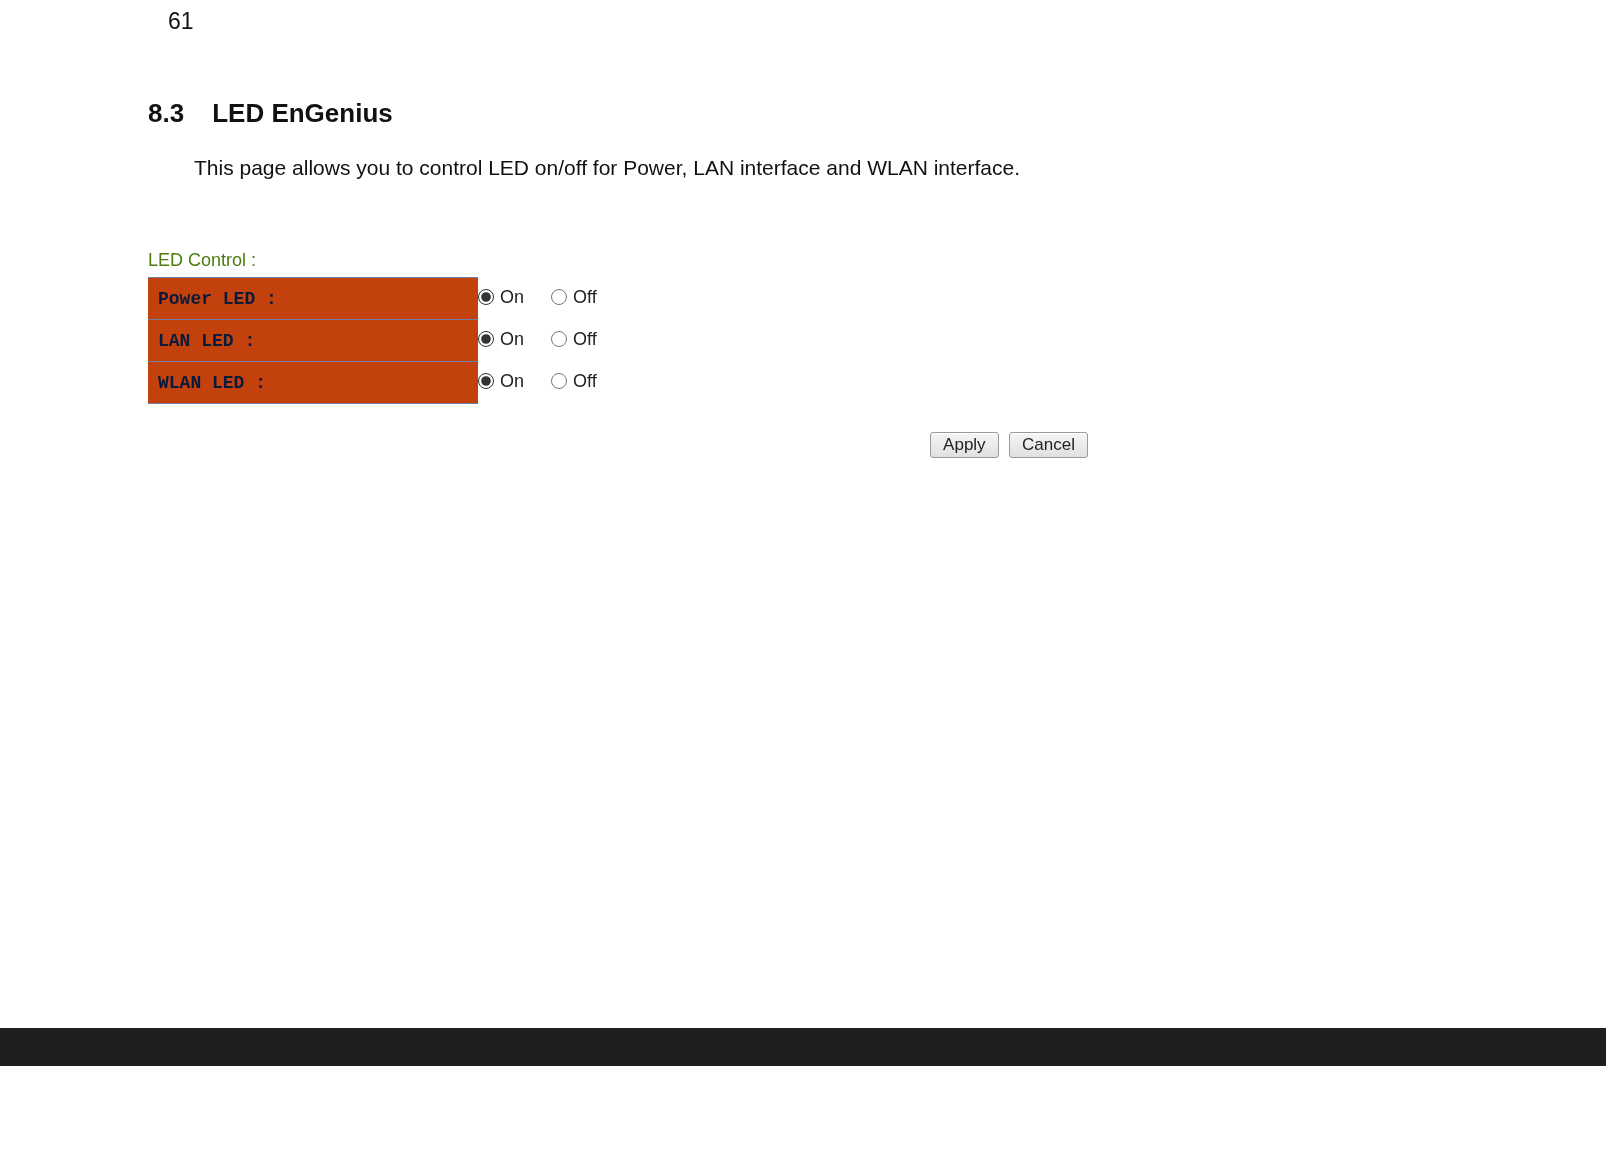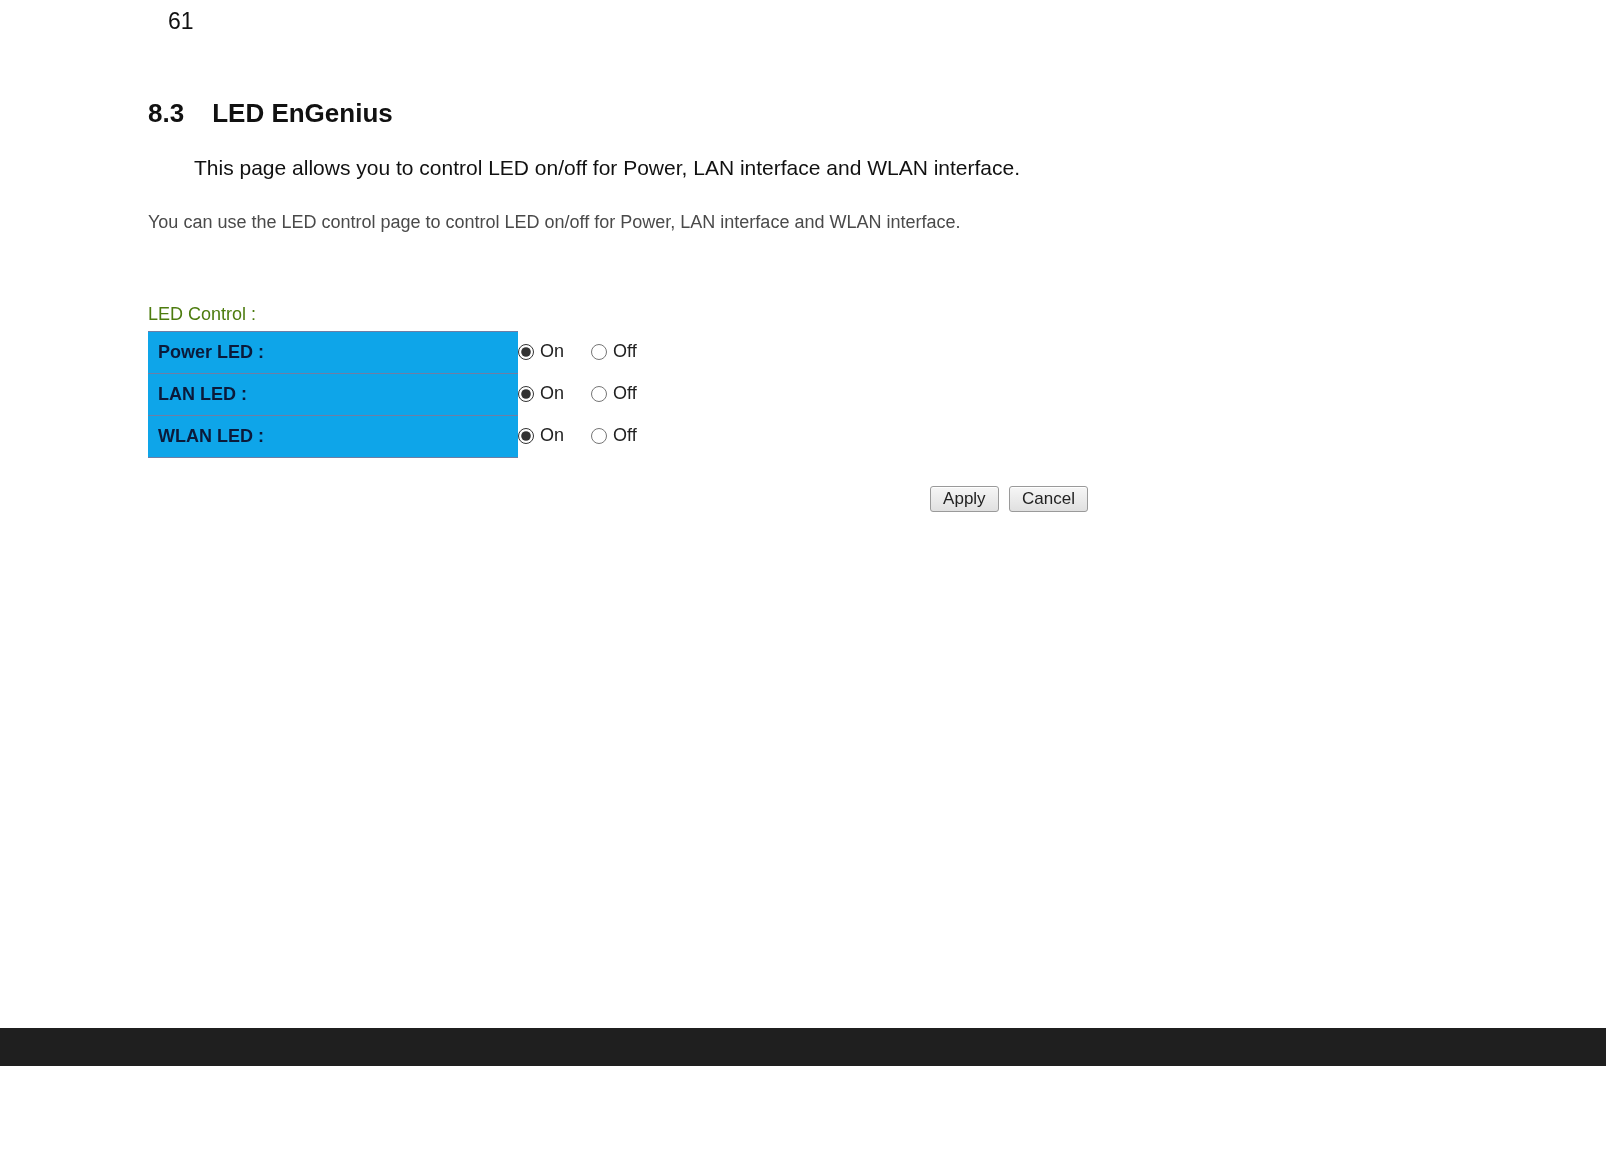--- a/index.html
+++ b/index.html
@@ -11,21 +11,21 @@
   .section-heading { font-size: 26px; font-weight: 700; color: #111; }
   .section-heading .num { display: inline-block; margin-right: 28px; }
   .intro { margin-top: 27px; margin-left: 46px; font-size: 21px; color: #111; }
 
   .config-block { margin-top: 30px; width: 940px; }
   .config-note { font-size: 18px; color: #4a4a4a; line-height: 1.35; }
   .legend { font-size: 18px; font-weight: 400; color: #4d7c0f; margin-top: 70px; margin-bottom: 6px; }
 
   table.led-table { border-collapse: collapse; width: 940px; }
   table.led-table td { height: 42px; vertical-align: middle; font-size: 18px; }
-  td.label { width: 370px; background: #0ea5e9; color: #0b1a3a; font-weight: 700; padding-left: 10px; border-top: 1px solid #6e7ea5; border-bottom: 1px solid #6e7ea5; }
+  td.label { width: 330px; background: #c2410c; color: #0b1a3a; font-weight: 700; padding-left: 10px; border-top: 1px solid #6e7ea5; border-bottom: 1px solid #6e7ea5; font-family: Liberation Mono, monospace; }
   td.opts { padding-left: 0; color: #222; }
   .radio { display: inline-flex; align-items: center; margin-right: 22px; }
   .radio input { margin-right: 6px; width: 16px; height: 16px; accent-color: #333; }
 
   .actions { margin-top: 28px; text-align: right; width: 940px; }
   button.form-btn {
     font-size: 17px; color: #222; padding: 2px 12px; margin-left: 6px;
     background: linear-gradient(#f6f6f6, #e0e0e0);
     border: 1px solid #9a9a9a; border-radius: 3px;
     box-shadow: inset 0 1px 0 #fff;
@@ -42,21 +42,20 @@
 
 <div class="page-number">61</div>
 
 <div class="content">
   <h2 class="section-heading">
     <span class="num">8.3</span><span>LED EnGenius</span>
   </h2>
   <p class="intro">This page allows you to control LED on/off for Power, LAN interface and WLAN interface.</p>
 
   <div class="config-block">
-    <p class="config-note">You can use the LED control page to control LED on/off for Power, LAN interface and WLAN interface.</p>
     <div class="legend">LED Control :</div>
 
     <table class="led-table">
       <tbody>
           <tr>
         <td class="label">Power LED :</td>
         <td class="opts">
           <label class="radio">
             <input type="radio" name="power" checked="" style="">
             <span>On</span>

